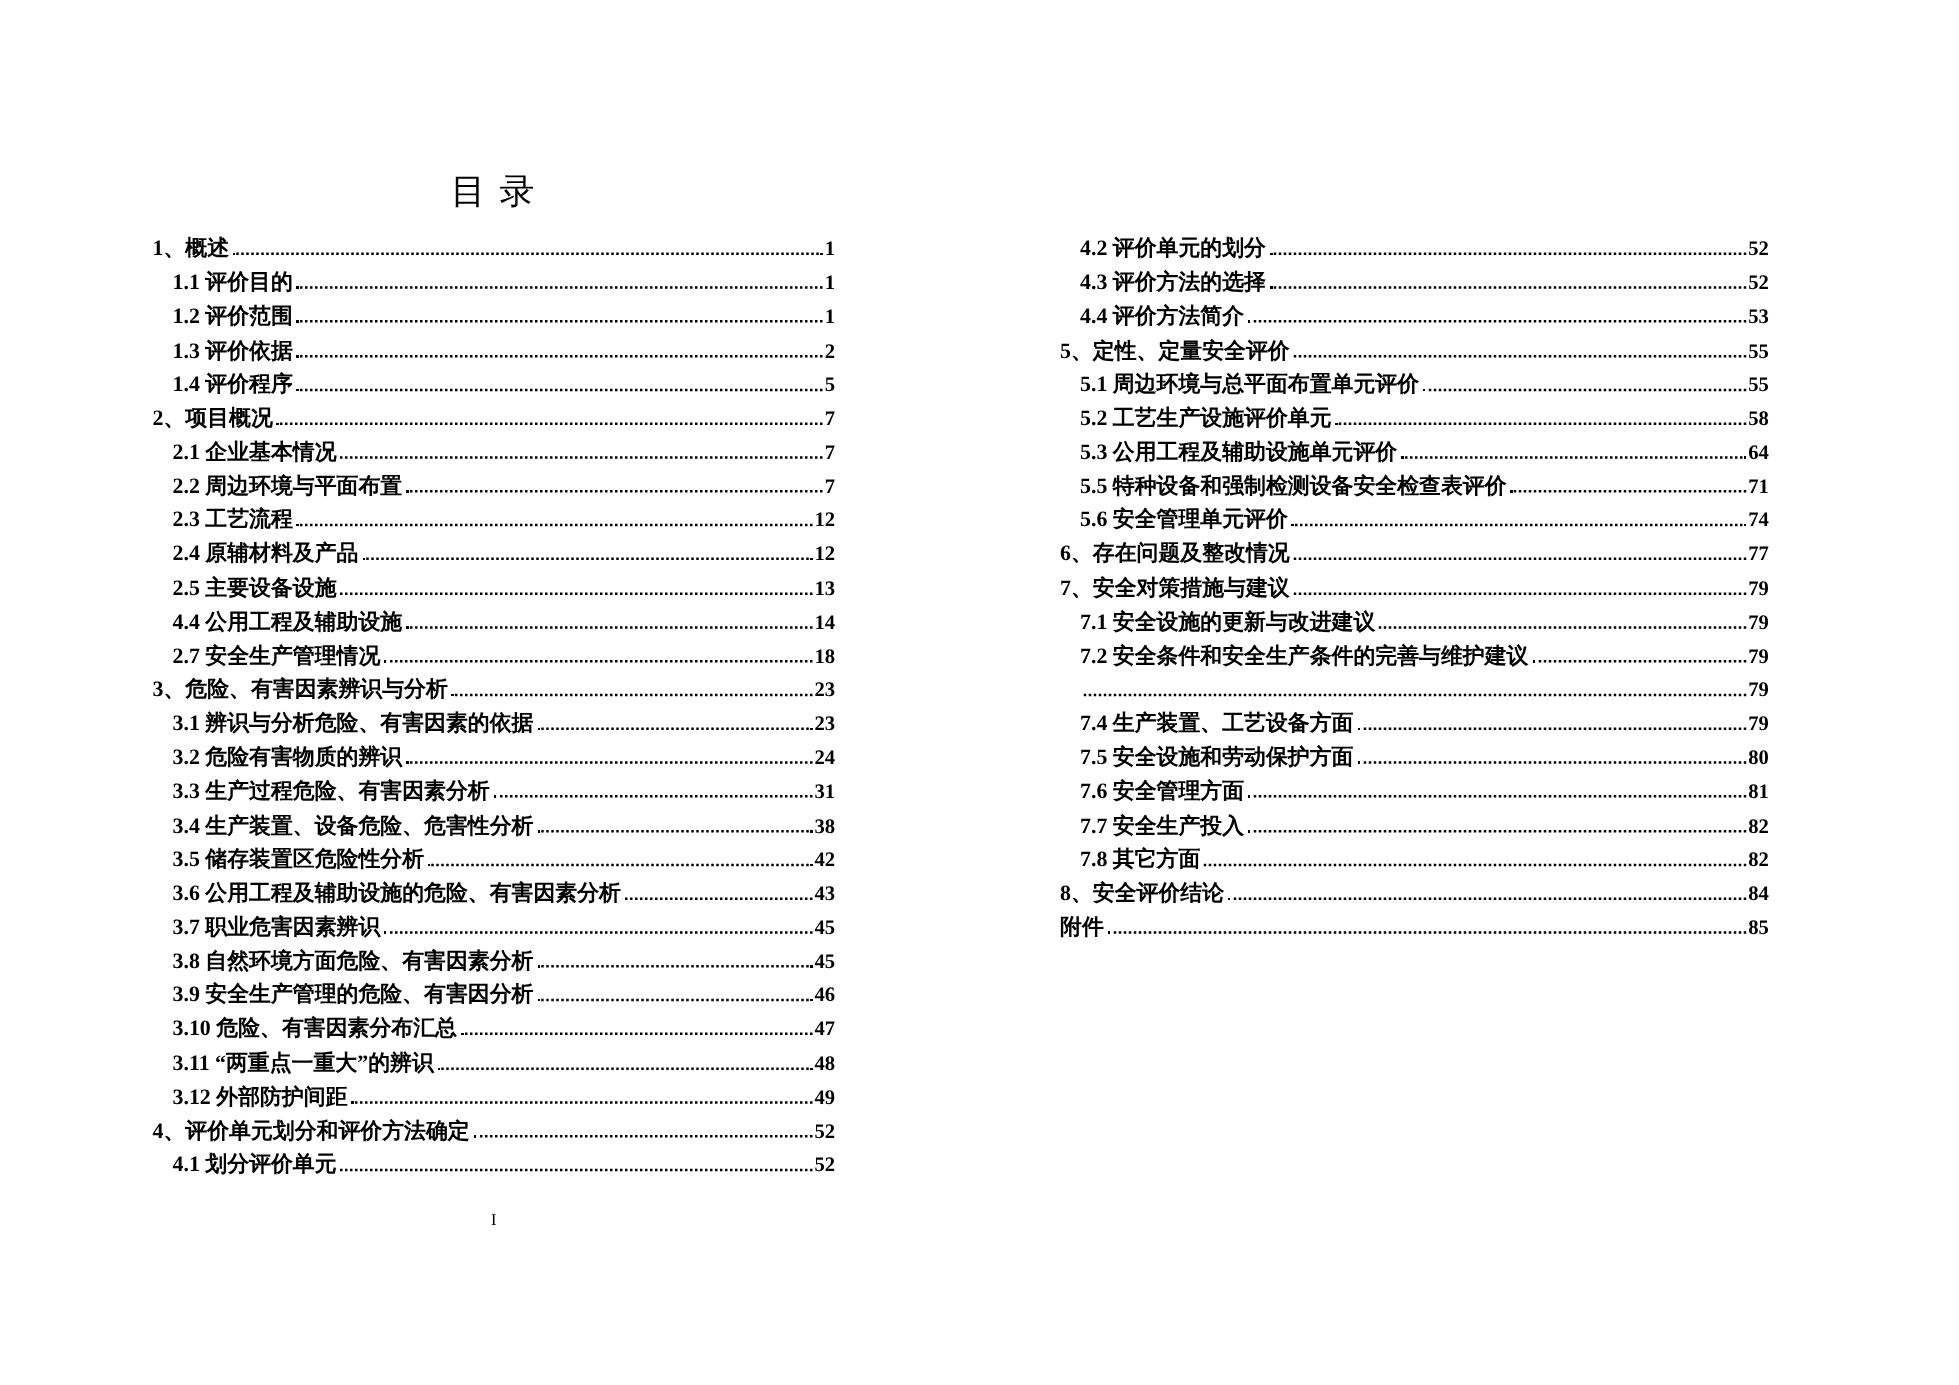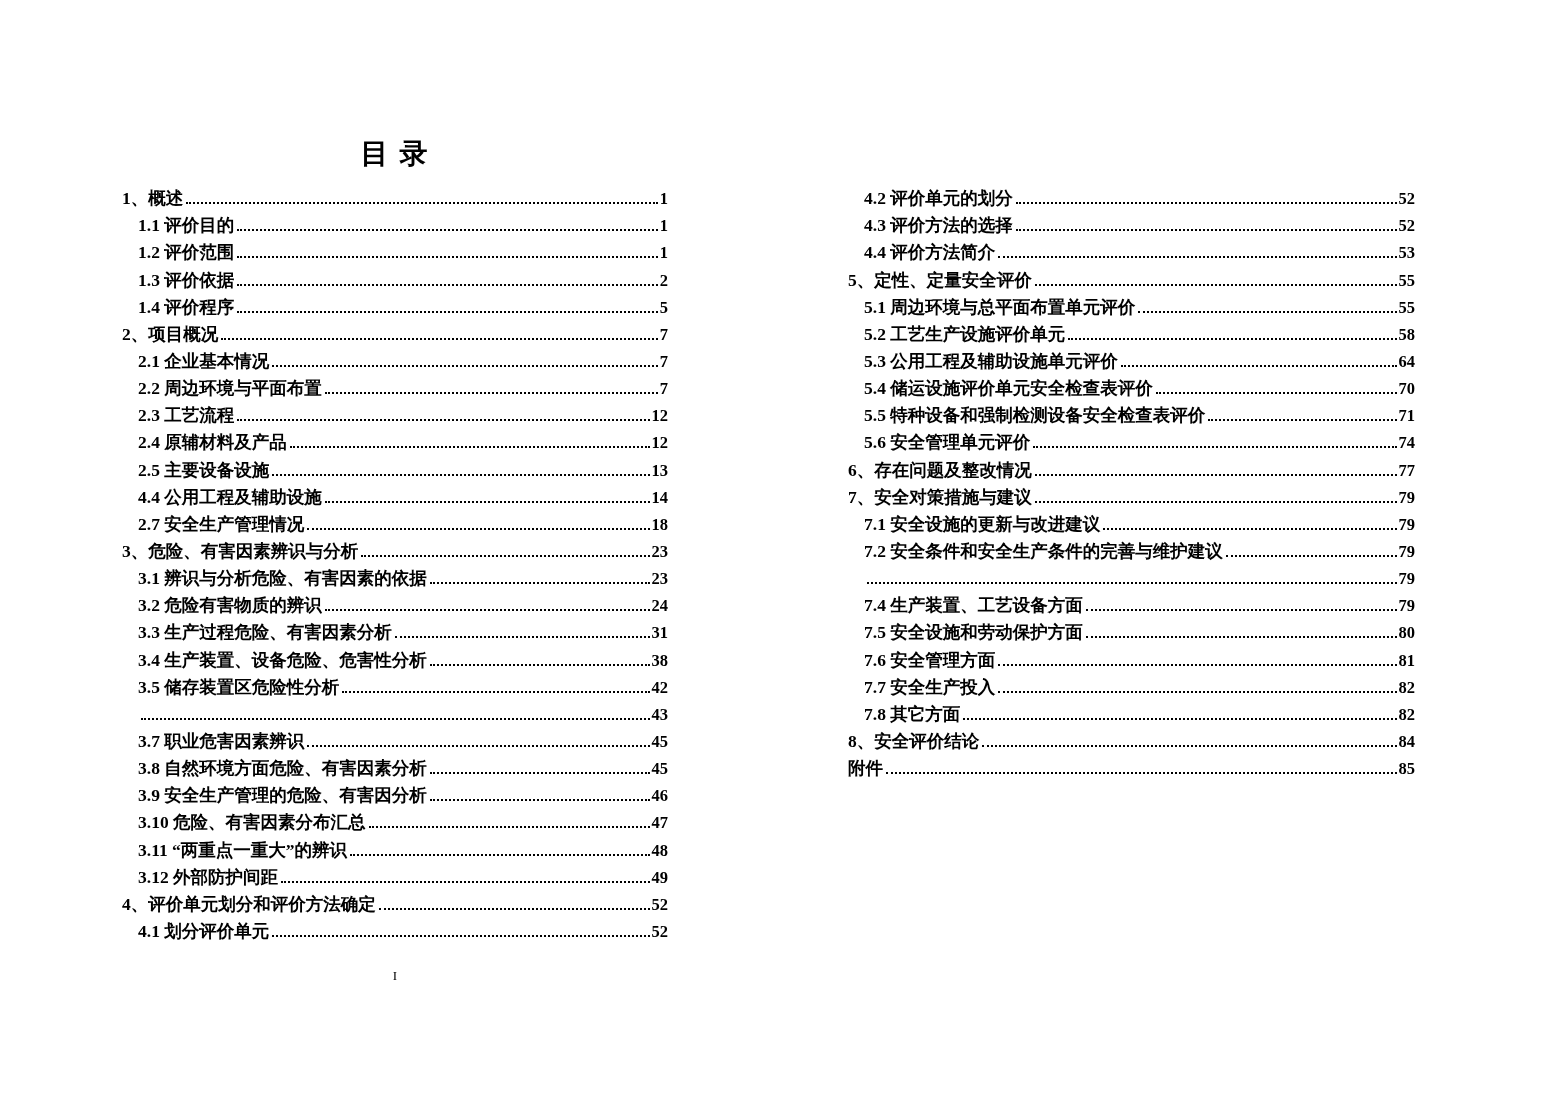--- a/index.html
+++ b/index.html
@@ -26,21 +26,21 @@
   }
   .page-right {
     left: 848px;
     top: 182px;
     width: 567px;
   }
   .toc-title {
     margin: 0;
     text-align: center;
     font-size: 28px;
-    font-weight: 700;
+    font-weight: 400;
     line-height: 30px;
     letter-spacing: 2px;
   }
   .toc-list {
     margin-top: 13px;
   }
   .page-right .toc-list {
     margin-top: 0;
   }
   .toc-entry {
@@ -180,20 +180,21 @@
           <span class="toc-label">3.4 生产装置、设备危险、危害性分析</span>
           <span class="toc-dots"></span>
           <span class="toc-page">38</span>
         </div>
         <div class="toc-entry lvl1">
           <span class="toc-label">3.5 储存装置区危险性分析</span>
           <span class="toc-dots"></span>
           <span class="toc-page">42</span>
         </div>
         <div class="toc-entry lvl1">
+          <span class="toc-label">3.6 公用工程及辅助设施的危险、有害因素分析</span>
           <span class="toc-dots"></span>
           <span class="toc-page">43</span>
         </div>
         <div class="toc-entry lvl1">
           <span class="toc-label">3.7 职业危害因素辨识</span>
           <span class="toc-dots"></span>
           <span class="toc-page">45</span>
         </div>
         <div class="toc-entry lvl1">
           <span class="toc-label">3.8 自然环境方面危险、有害因素分析</span>
@@ -265,25 +266,20 @@
           <span class="toc-label">5.2 工艺生产设施评价单元</span>
           <span class="toc-dots"></span>
           <span class="toc-page">58</span>
         </div>
         <div class="toc-entry lvl1">
           <span class="toc-label">5.3 公用工程及辅助设施单元评价</span>
           <span class="toc-dots"></span>
           <span class="toc-page">64</span>
         </div>
         <div class="toc-entry lvl1">
-          <span class="toc-label">5.4 储运设施评价单元安全检查表评价</span>
-          <span class="toc-dots"></span>
-          <span class="toc-page">70</span>
-        </div>
-        <div class="toc-entry lvl1">
           <span class="toc-label">5.5 特种设备和强制检测设备安全检查表评价</span>
           <span class="toc-dots"></span>
           <span class="toc-page">71</span>
         </div>
         <div class="toc-entry lvl1">
           <span class="toc-label">5.6 安全管理单元评价</span>
           <span class="toc-dots"></span>
           <span class="toc-page">74</span>
         </div>
         <div class="toc-entry lvl0">

